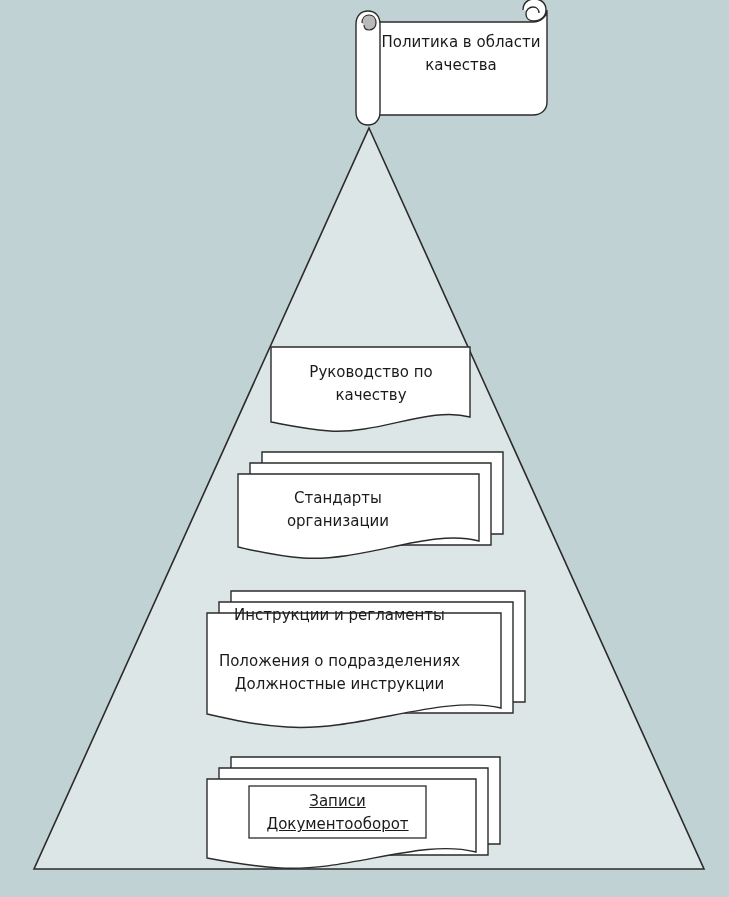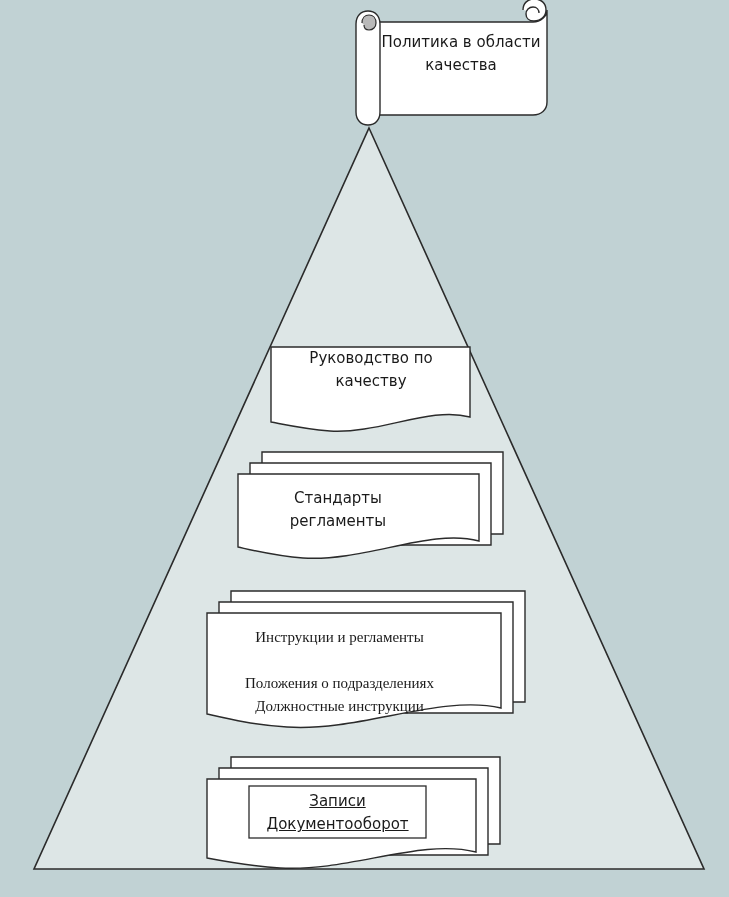--- a/index.html
+++ b/index.html
@@ -35,33 +35,32 @@
     white-space: pre-line;
     pointer-events: none;
   }
   #policy-label {
     left: 381px;
     top: 31px;
     width: 160px;
   }
   #manual-label {
     left: 272px;
-    top: 347px;
+    top: 361px;
     width: 198px;
   }
   #standards-label {
     left: 238px;
     top: 487px;
     width: 200px;
   }
   #instructions-label {
     left: 207px;
-    top: 626px;
+    top: 604px;
     width: 265px;
-    font-family: Liberation Serif, serif;
   }
   #records-label {
     left: 249px;
     top: 790px;
     width: 177px;
     text-decoration: underline;
   }
 </style>
 </head>
 <body>
@@ -138,21 +137,21 @@
                C 366,30 364,28 364,25" fill="#b9b9b9" stroke="#2b2b2b" stroke-width="1.2"></path>
     </g>
   </svg>
 
   <div class="lbl" id="policy-label">Политика в области
 качества</div>
 
   <div class="lbl" id="manual-label">Руководство по качеству</div>
 
   <div class="lbl" id="standards-label">Стандарты
-регламенты</div>
+организации</div>
 
   <div class="lbl" id="instructions-label">Инструкции и регламенты
 
 Положения о подразделениях
 Должностные инструкции</div>
 
   <div class="lbl" id="records-label">Записи
 Документооборот</div>
 
 </div>

